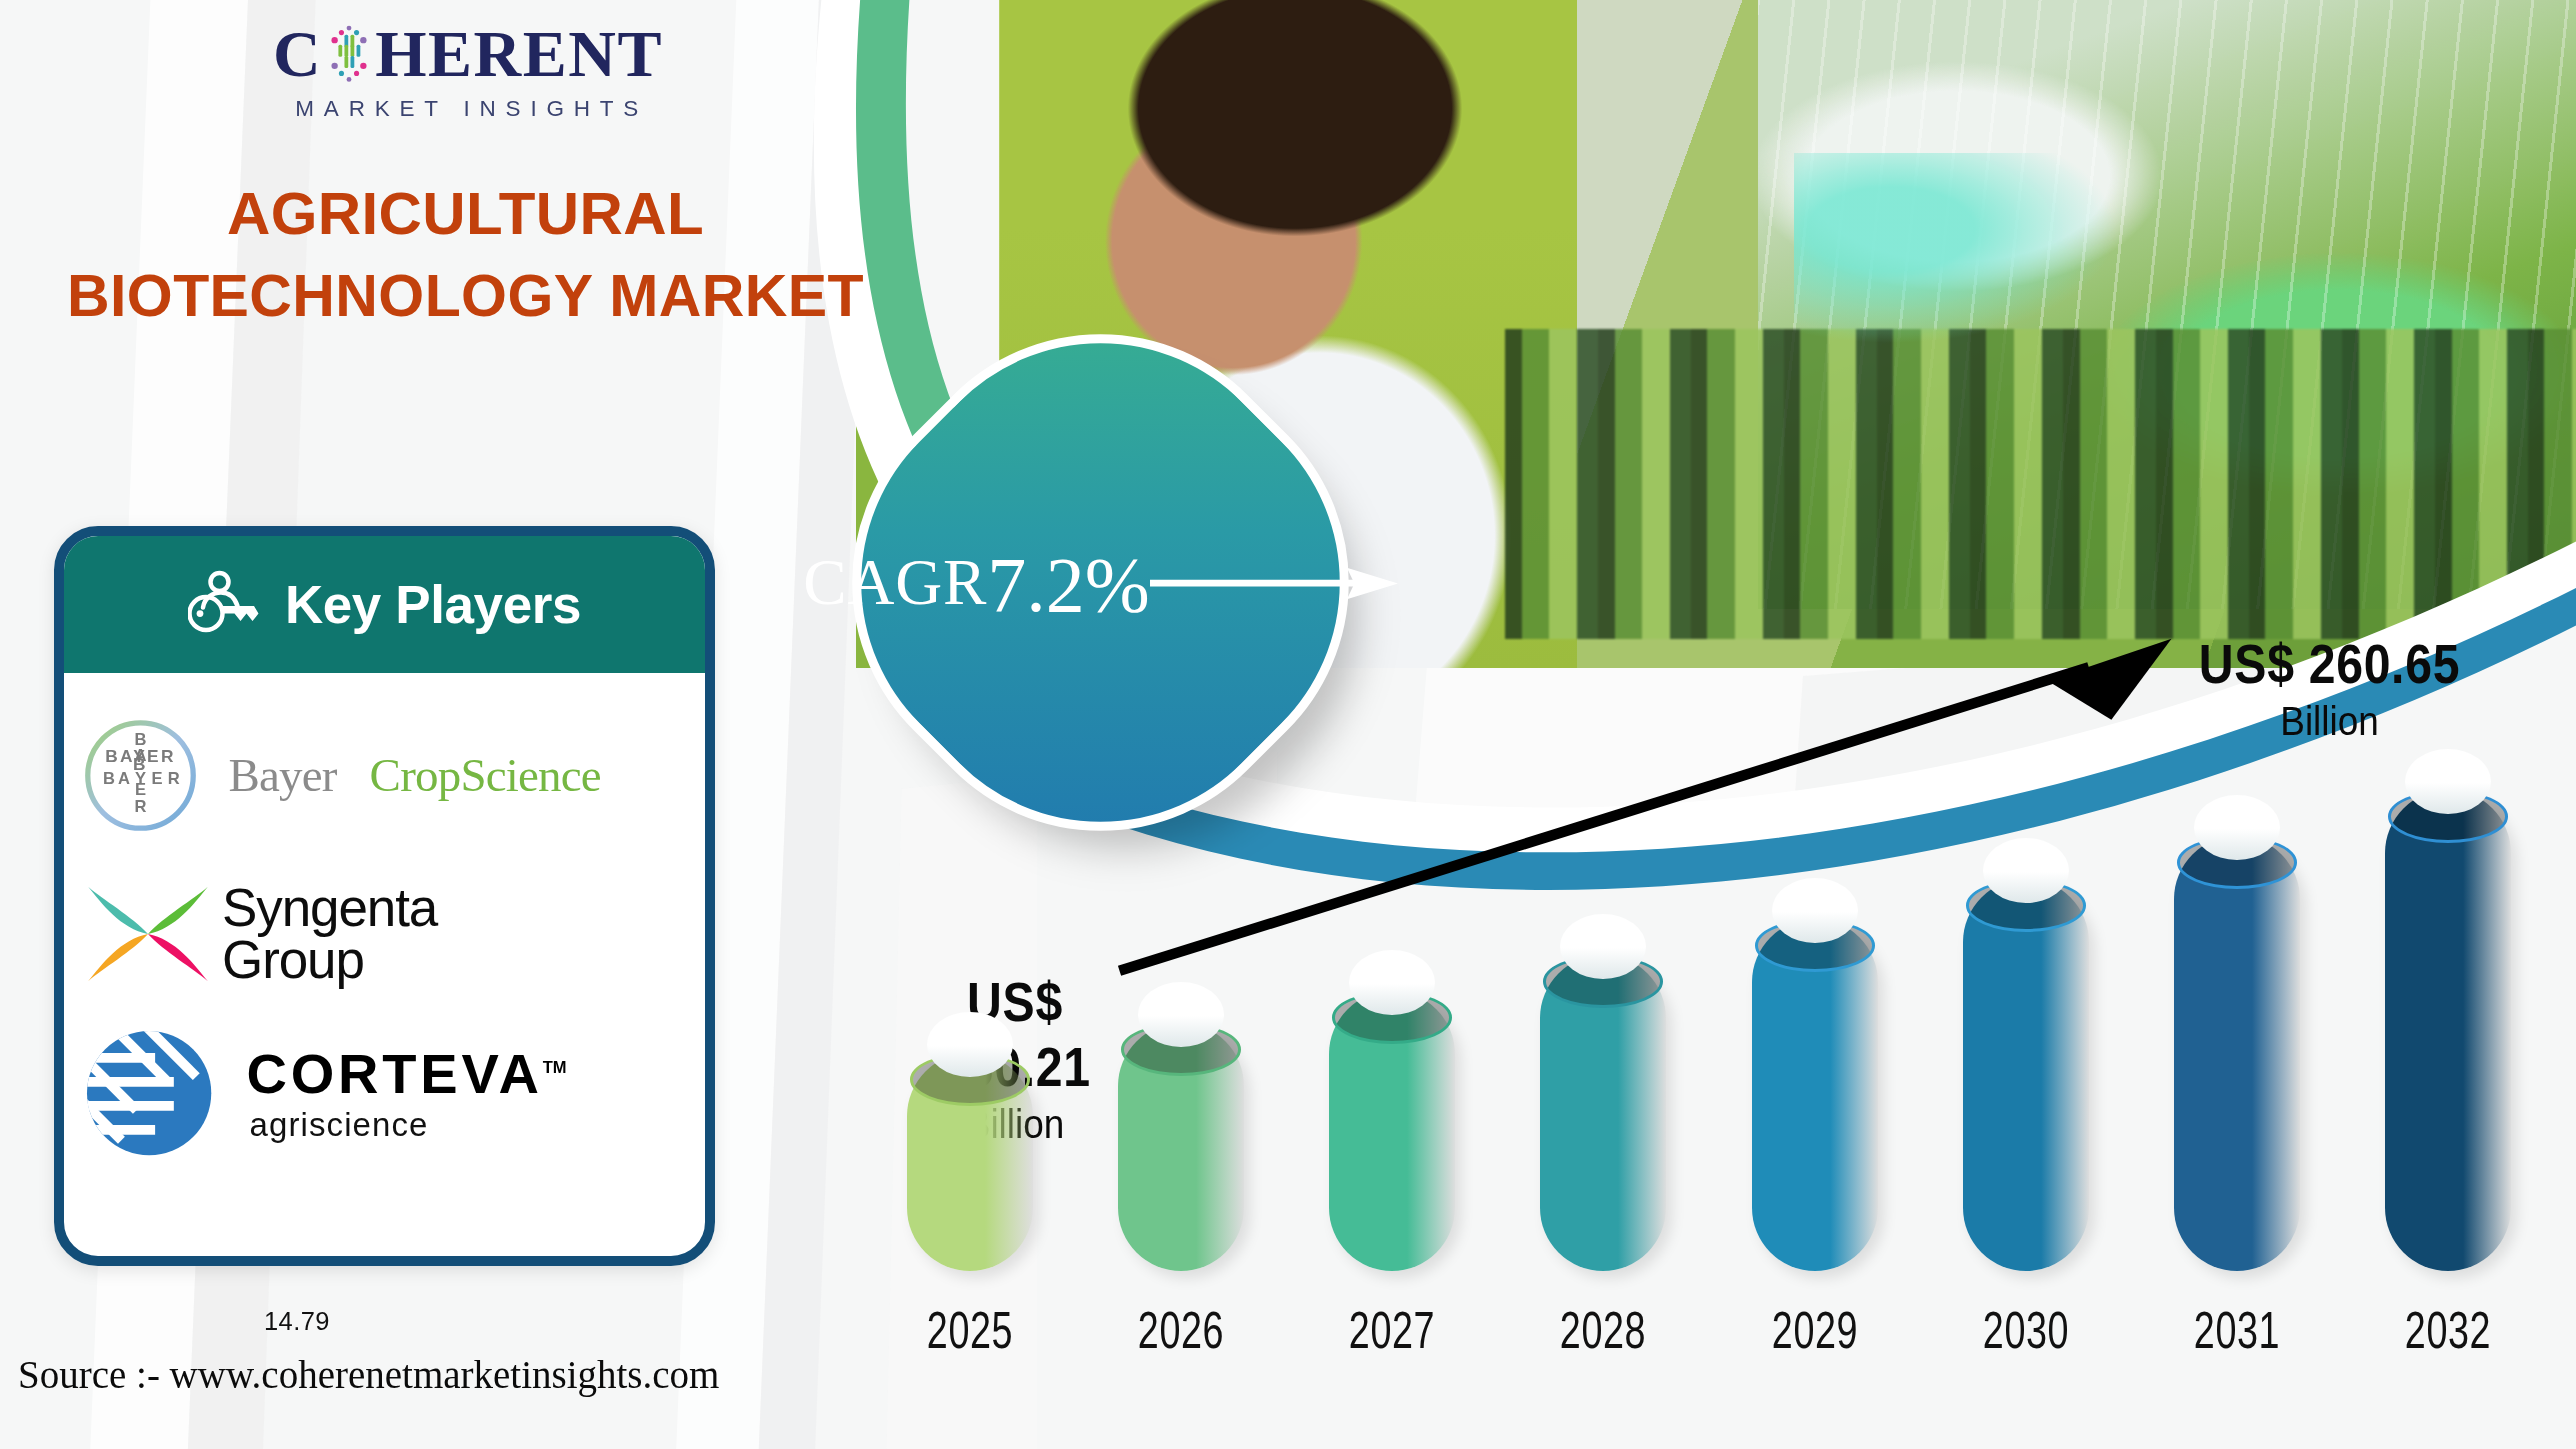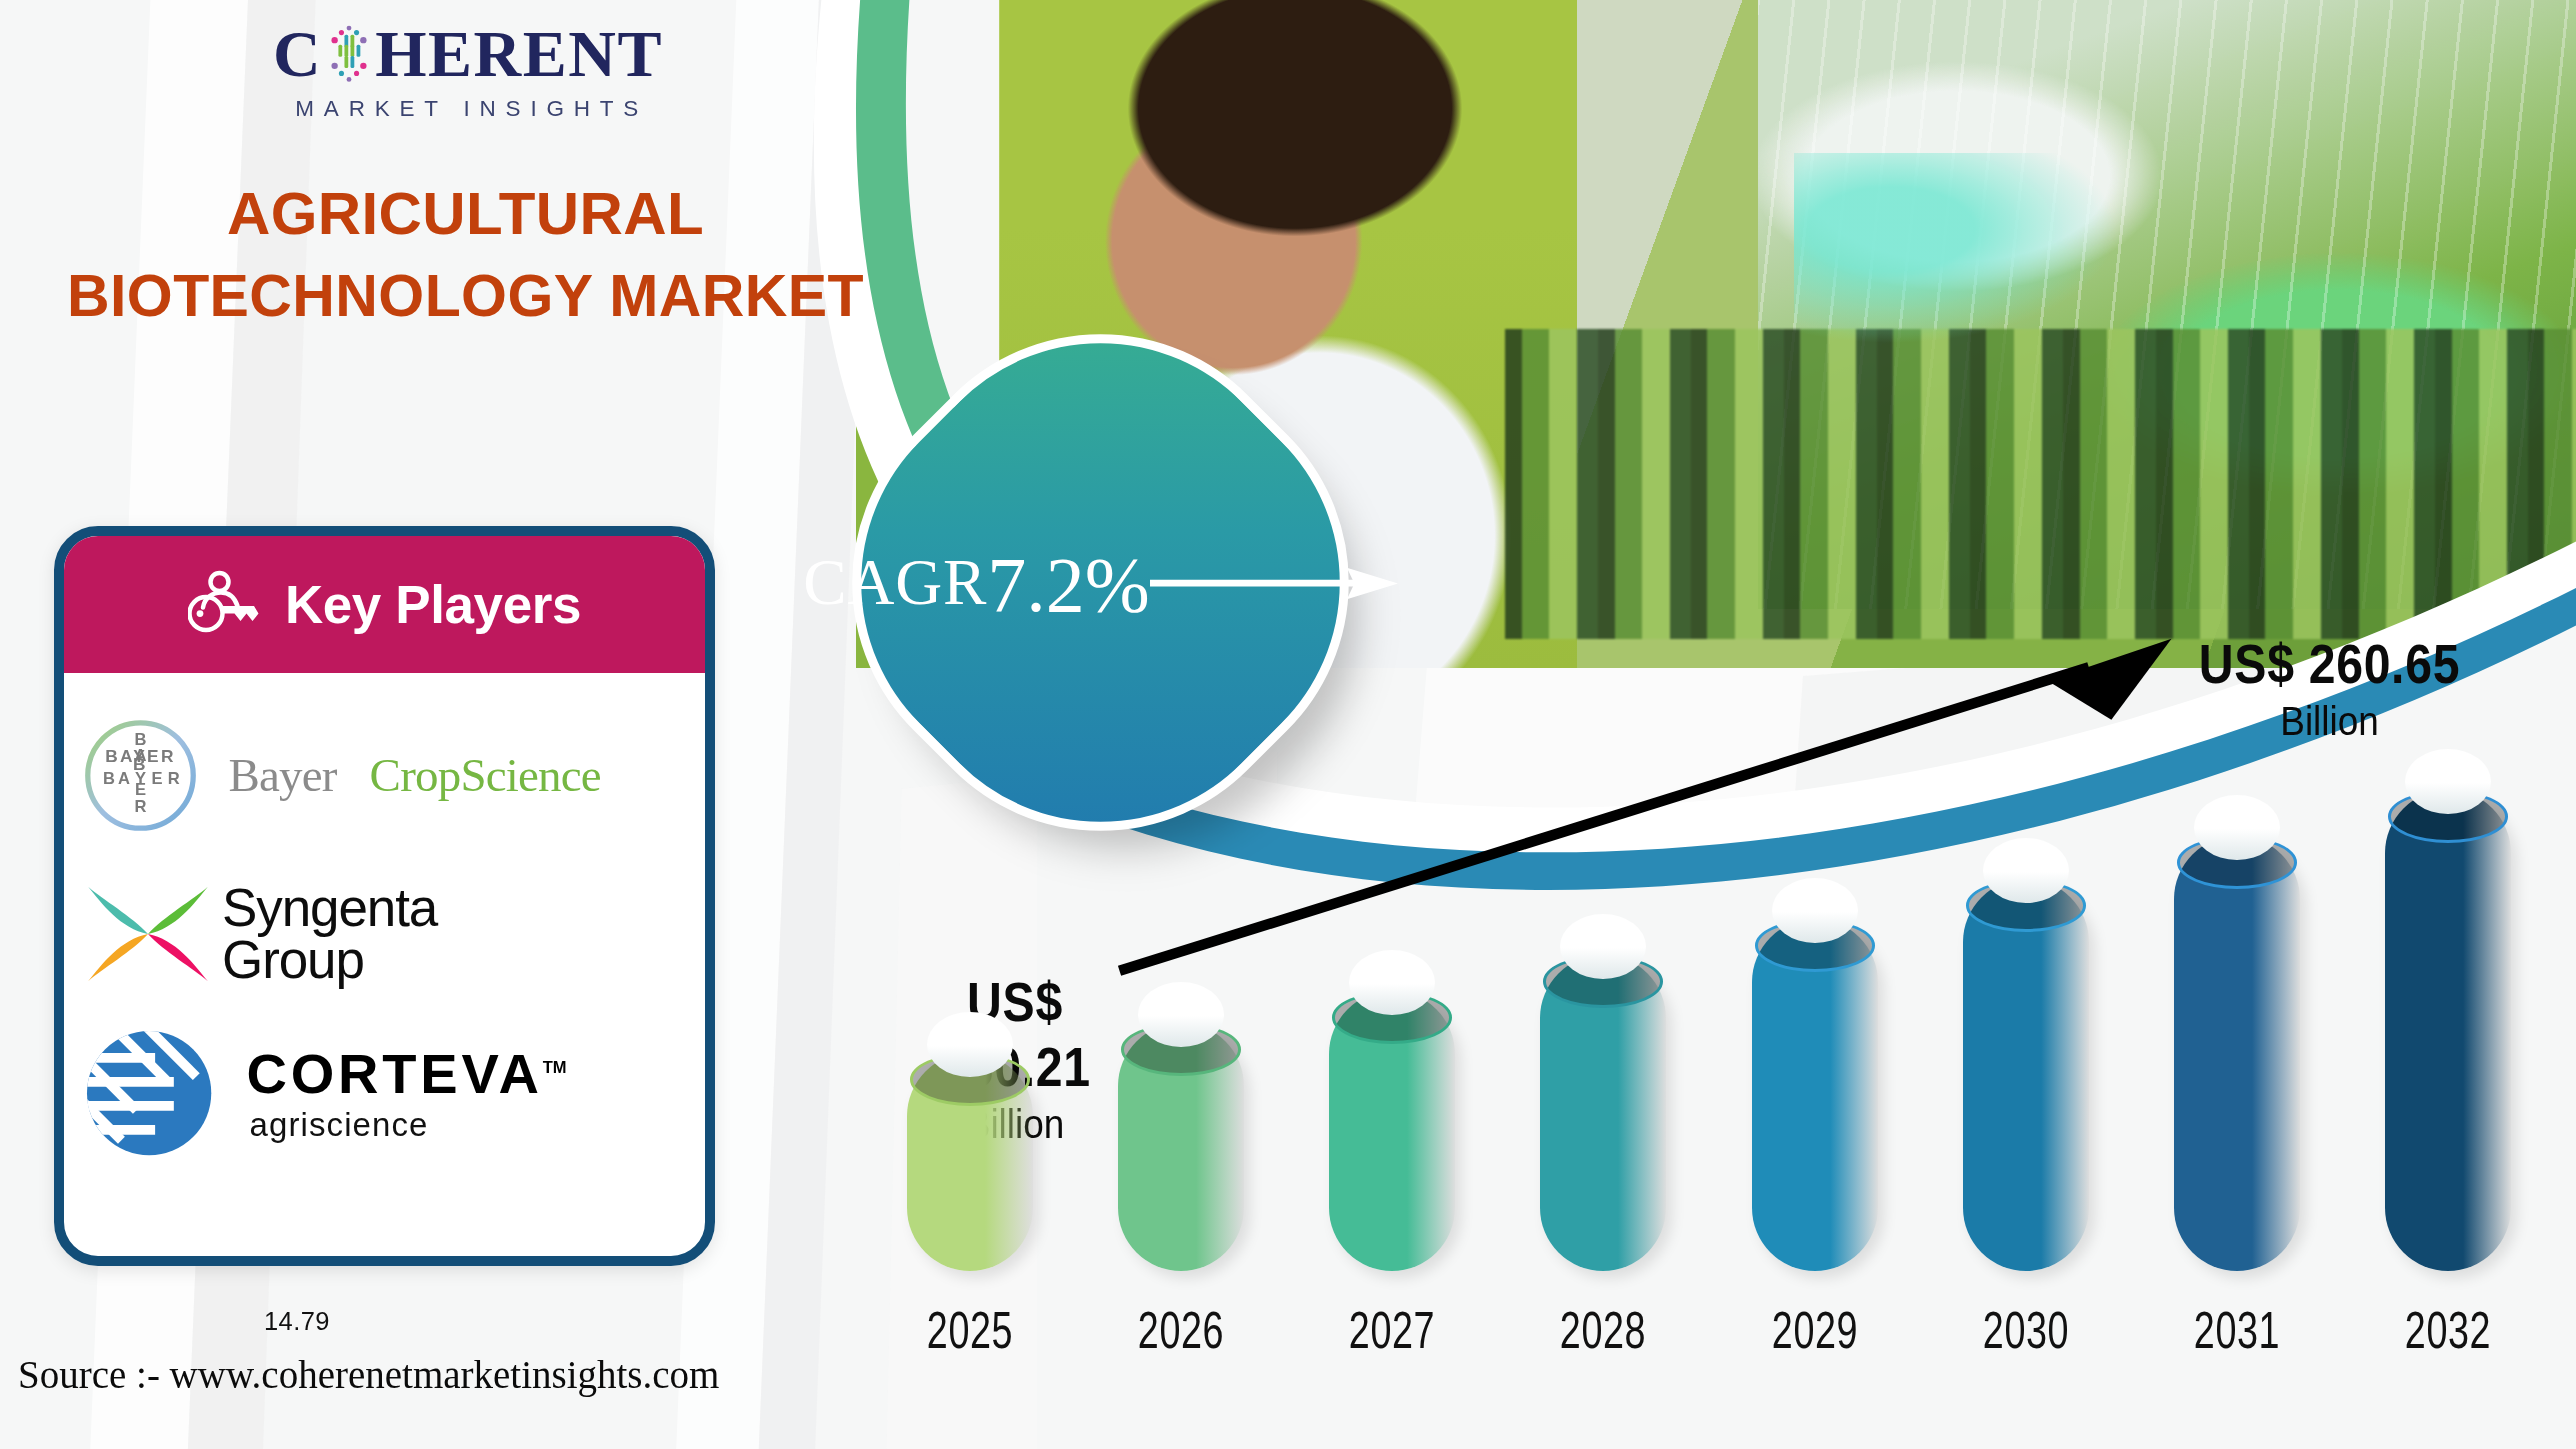--- a/index.html
+++ b/index.html
@@ -57,21 +57,21 @@
   .kp-panel {
     position: absolute; left: 54px; top: 526px;
     width: 661px; height: 740px;
     border: 10.5px solid #134e78;
     border-radius: 44px;
     background: #ffffff;
     overflow: hidden;
     box-shadow: 0 4.5px 16.5px rgba(0,0,0,0.10);
   }
   .kp-head {
-    height: 137px; background: #be185d;
+    height: 137px; background: #0f766e;
     display: flex; align-items: center; justify-content: center;
     gap: 25px;
   }
   .kp-head-title {
     color: #ffffff; font-size: 53px; font-weight: 700;
     font-family: "Liberation Sans", sans-serif;
     letter-spacing: -0.4px;
   }
   .kp-body { padding: 22.5px 19.5px 7.5px 19.5px; }
   .kp-row { display: flex; align-items: center; gap: 32px; height: 159px; }

